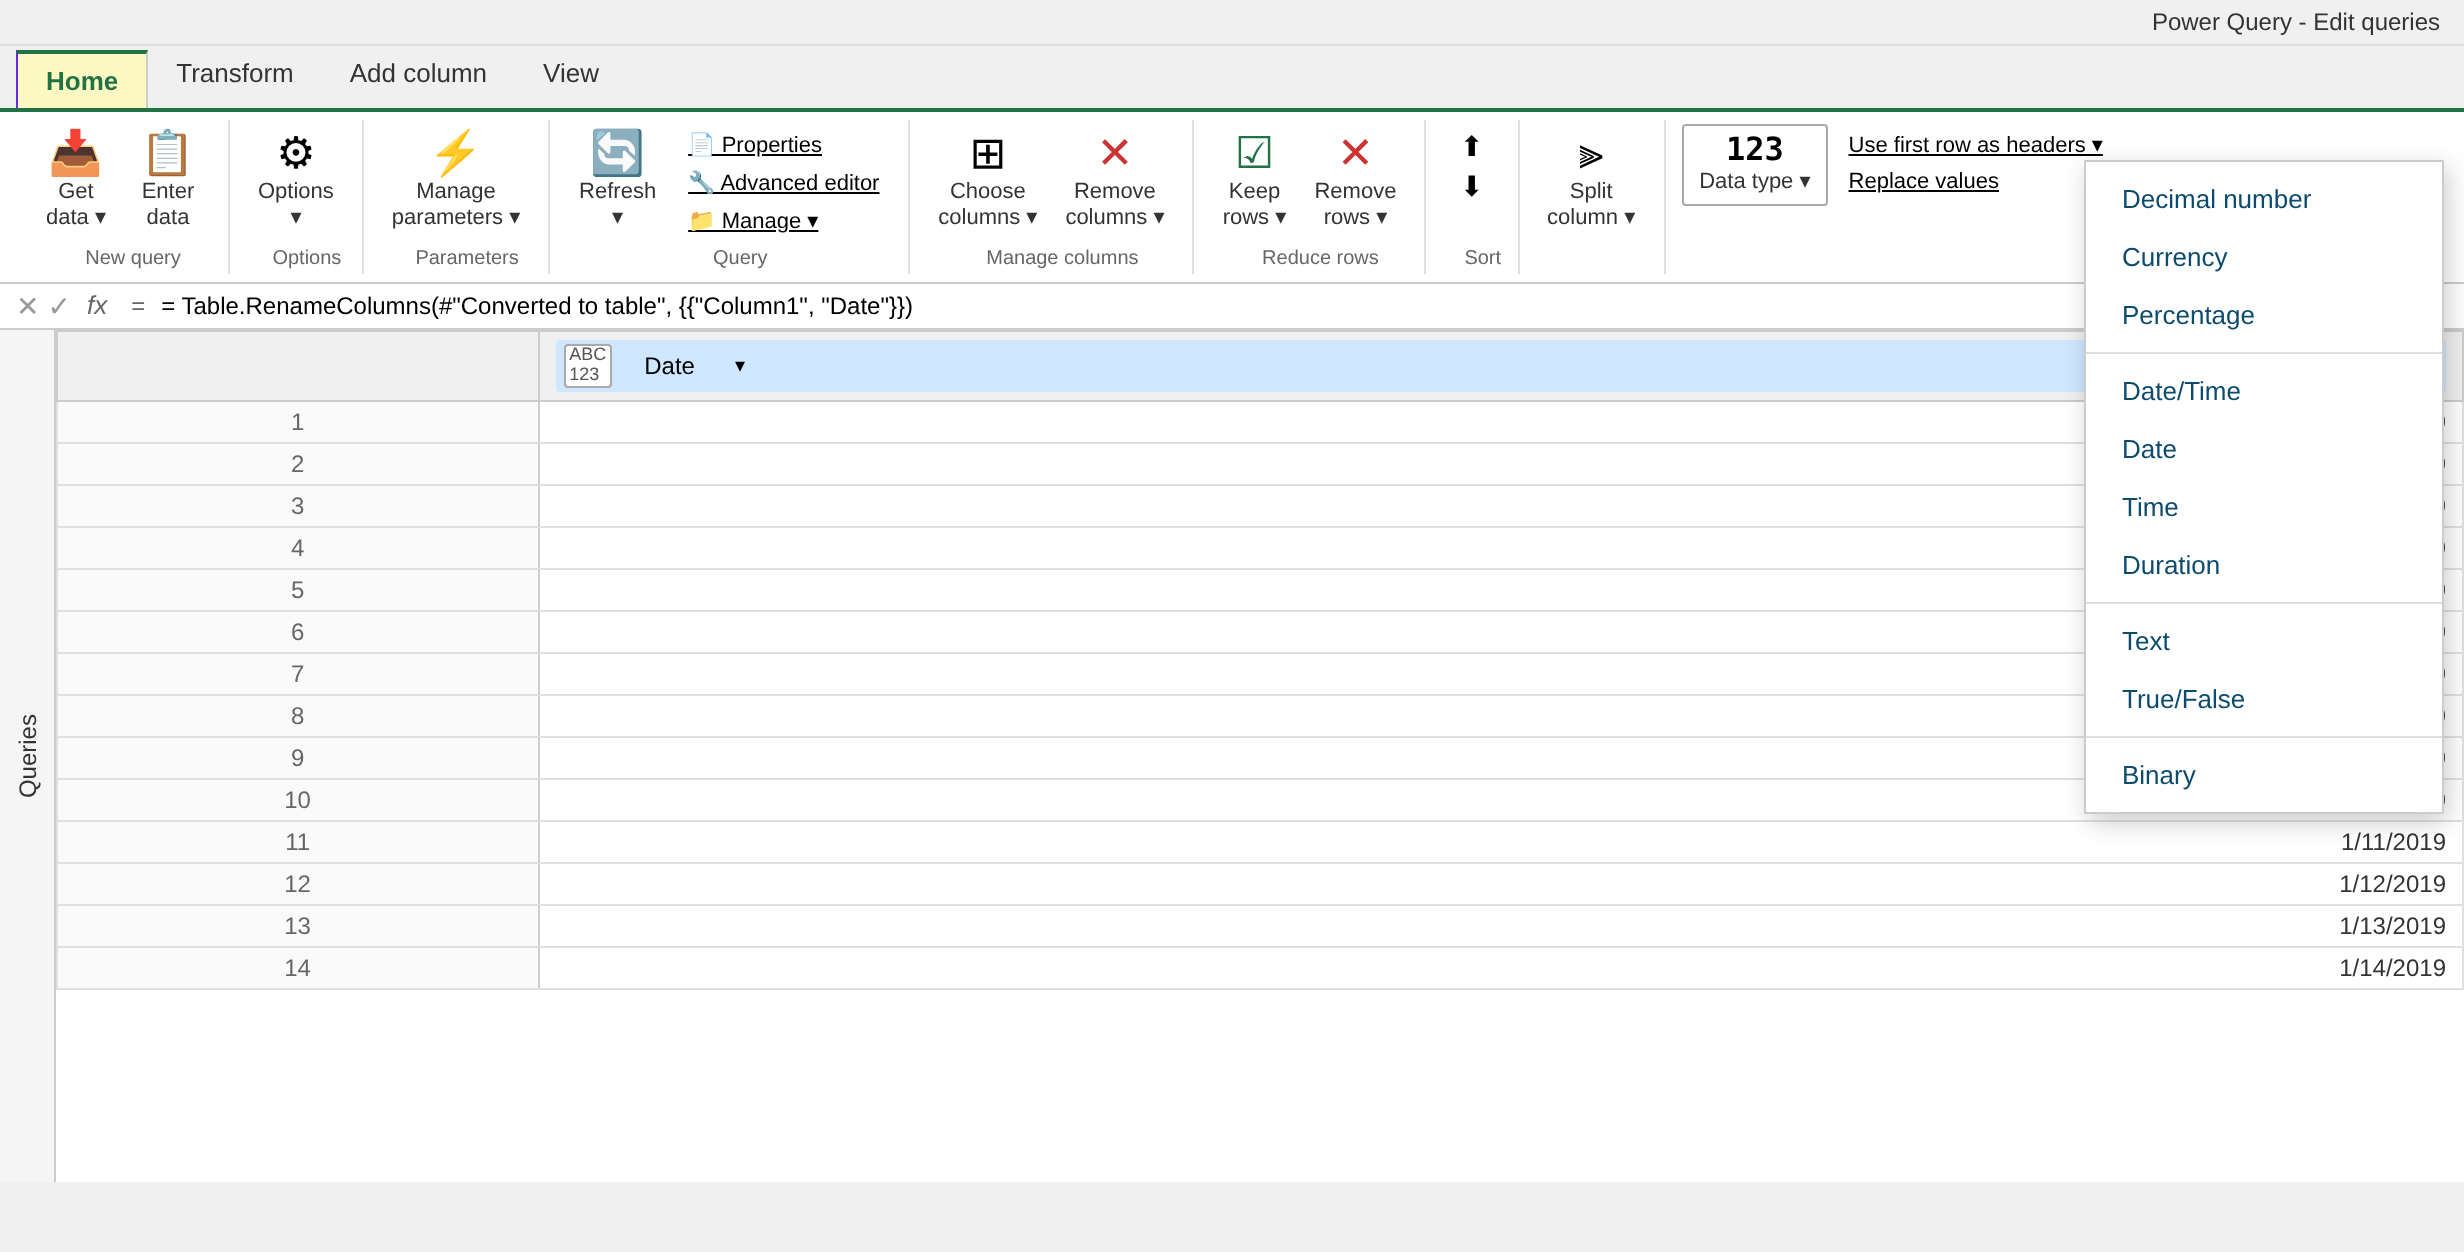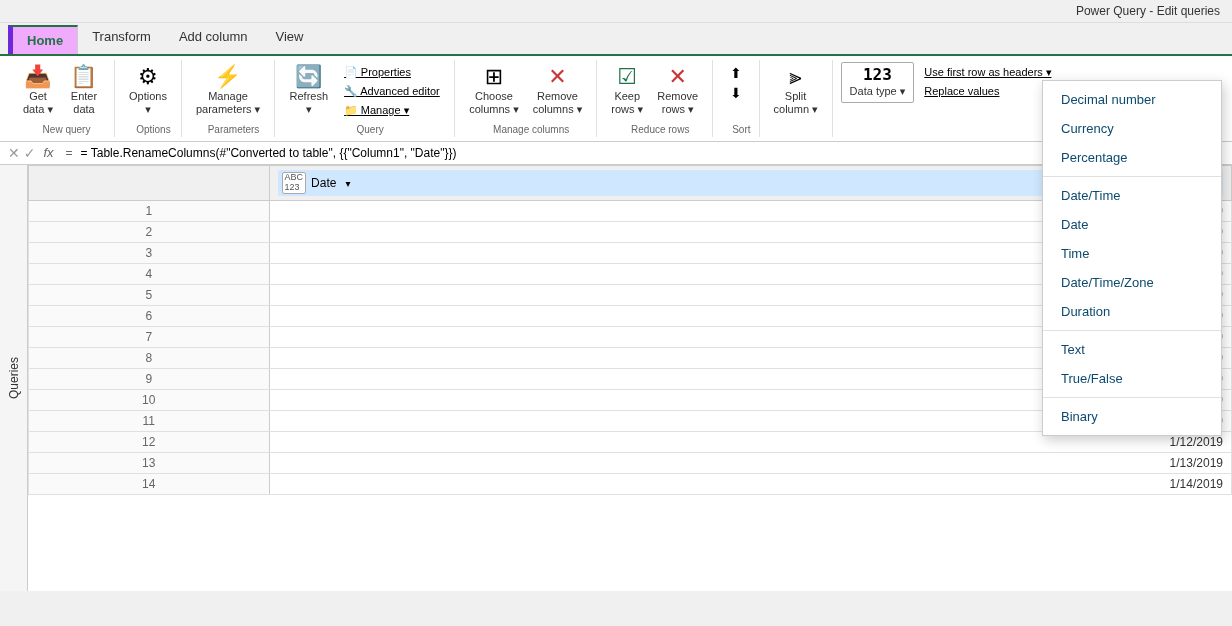--- a/index.html
+++ b/index.html
@@ -22,23 +22,23 @@
       padding: 0 8px;
       border-bottom: 2px solid #217346;
     }
     .ribbon-tab {
       padding: 6px 14px;
       cursor: pointer;
       font-size: 13px;
       color: #333;
     }
     .ribbon-tab.active {
-      background: #f0abfc;
+      background: #fef9c3;
       border-top: 2px solid #217346;
-      border-left: 5px solid #6d28d9;
+      border-left: 1px solid #6d28d9;
       border-right: 1px solid #ccc;
       margin-top: 2px;
       font-weight: 600;
       color: #217346;
     }
 
     
     .ribbon {
       background: #fff;
       border-bottom: 1px solid #ccc;
@@ -185,21 +185,21 @@
       background: #fafafa;
       border-right: 1px solid #ccc;
     }
     .data-grid td.data-cell {
       text-align: right;
       color: #333;
     }
     .col-header {
       display: flex;
       align-items: center;
-      gap: 5px;
+      gap: 16px;
       background: #d0e8ff;
       padding: 2px 4px;
       border-radius: 2px;
     }
     .col-type-icon {
       font-size: 10px;
       color: #555;
       background: #fff;
       border: 1px solid #aaa;
       padding: 0 2px;
@@ -474,21 +474,20 @@
 
 <div class="dropdown-menu">
   <div id="dropdown-items-container">
       <div class="dropdown-item">Decimal number</div>
       <div class="dropdown-item">Currency</div>
       <div class="dropdown-item">Percentage</div>
       <hr class="dropdown-divider">
       <div class="dropdown-item">Date/Time</div>
       <div class="dropdown-item">Date</div>
       <div class="dropdown-item">Time</div>
-      <div class="dropdown-item">Date/Time/Zone</div>
       <div class="dropdown-item">Duration</div>
       <hr class="dropdown-divider">
       <div class="dropdown-item">Text</div>
       <div class="dropdown-item">True/False</div>
       <hr class="dropdown-divider">
       <div class="dropdown-item">Binary</div>
     </div>
 </div>
 
 </body></html>

